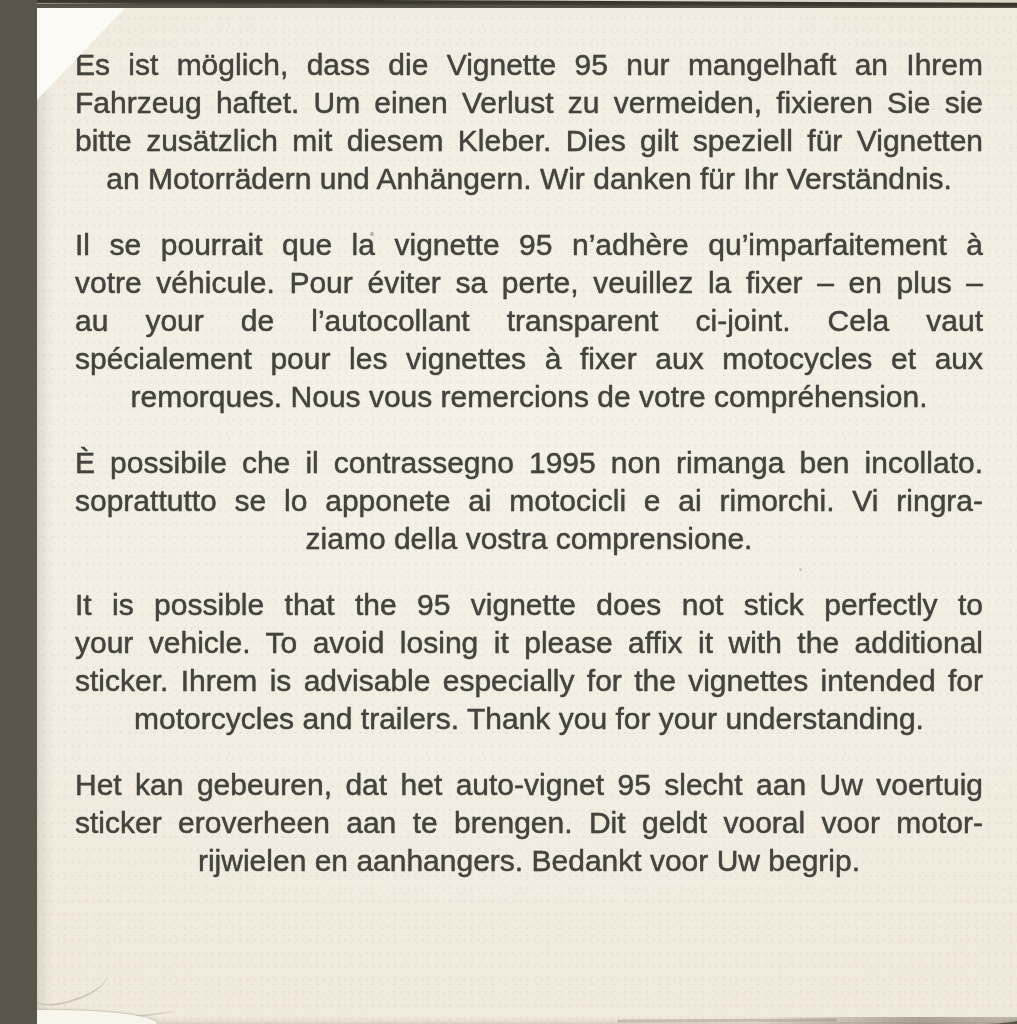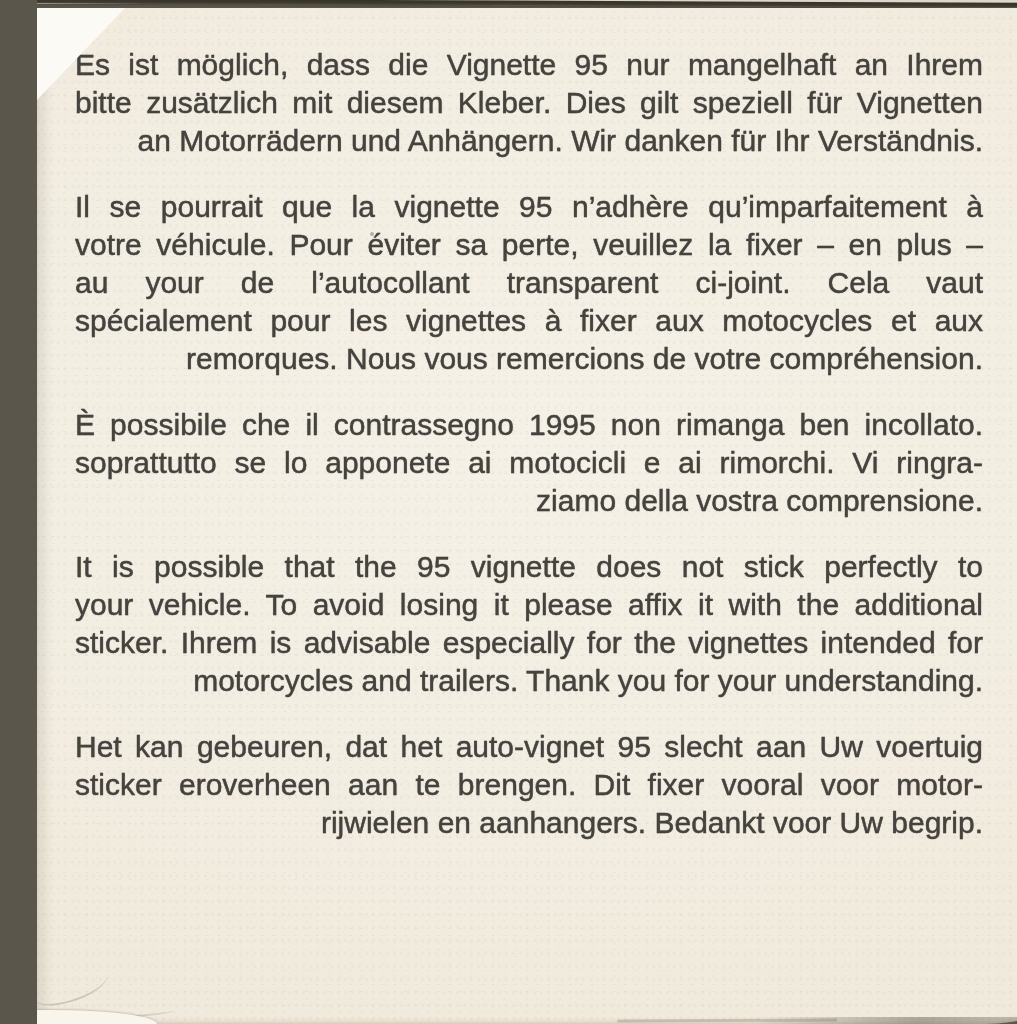--- a/index.html
+++ b/index.html
@@ -95,37 +95,38 @@
   .text-block {
     position: absolute; left: 38px; top: 38px; width: 908px;
     font-size: 30px; line-height: 38px;
     color: #45433e;
     -webkit-text-stroke: 0.35px #45433e;
     text-shadow: 0 0 1px rgba(66,63,57,0.55);
     letter-spacing: 0px;
     z-index: 6;
   }
   .para { margin: 0 0 28px 0; }
-  .line { text-align: right; }
+  .line { text-align: center; }
   .line.j { text-align: justify; text-align-last: justify; text-justify: inter-word; }
 </style>
 </head>
 <body>
 
 <div class="stage">
 
   <div class="top-strip"></div>
   <div class="scan-edge-line"></div>
 
   <div class="paper">
 
     <div class="text-block">
 
       <div class="para" lang="de">
         <div class="line j">Es ist möglich, dass die Vignette 95 nur mangelhaft an Ihrem</div>
+        <div class="line j">Fahrzeug haftet. Um einen Verlust zu vermeiden, fixieren Sie sie</div>
         <div class="line j">bitte zusätzlich mit diesem Kleber. Dies gilt speziell für Vignetten</div>
         <div class="line">an Motorrädern und Anhängern. Wir danken für Ihr Verständnis.</div>
       </div>
 
       <div class="para" lang="fr">
         <div class="line j">Il se pourrait que la vignette 95 n’adhère qu’imparfaitement à</div>
         <div class="line j">votre véhicule. Pour éviter sa perte, veuillez la fixer – en plus –</div>
         <div class="line j">au your de l’autocollant transparent ci-joint. Cela vaut</div>
         <div class="line j">spécialement pour les vignettes à fixer aux motocycles et aux</div>
         <div class="line">remorques. Nous vous remercions de votre compréhension.</div>
@@ -139,21 +140,21 @@
 
       <div class="para" lang="en">
         <div class="line j">It is possible that the 95 vignette does not stick perfectly to</div>
         <div class="line j">your vehicle. To avoid losing it please affix it with the additional</div>
         <div class="line j">sticker. Ihrem is advisable especially for the vignettes intended for</div>
         <div class="line">motorcycles and trailers. Thank you for your understanding.</div>
       </div>
 
       <div class="para" lang="nl">
         <div class="line j">Het kan gebeuren, dat het auto-vignet 95 slecht aan Uw voertuig</div>
-        <div class="line j">sticker eroverheen aan te brengen. Dit fixer vooral voor motor-</div>
+        <div class="line j">sticker eroverheen aan te brengen. Dit geldt vooral voor motor-</div>
         <div class="line">rijwielen en aanhangers. Bedankt voor Uw begrip.</div>
       </div>
 
     </div>
 
     <div class="speck-1"></div>
     <div class="speck-2"></div>
     <div class="crease-1"></div>
     <div class="crease-2"></div>
     <div class="corner-sliver"></div>

